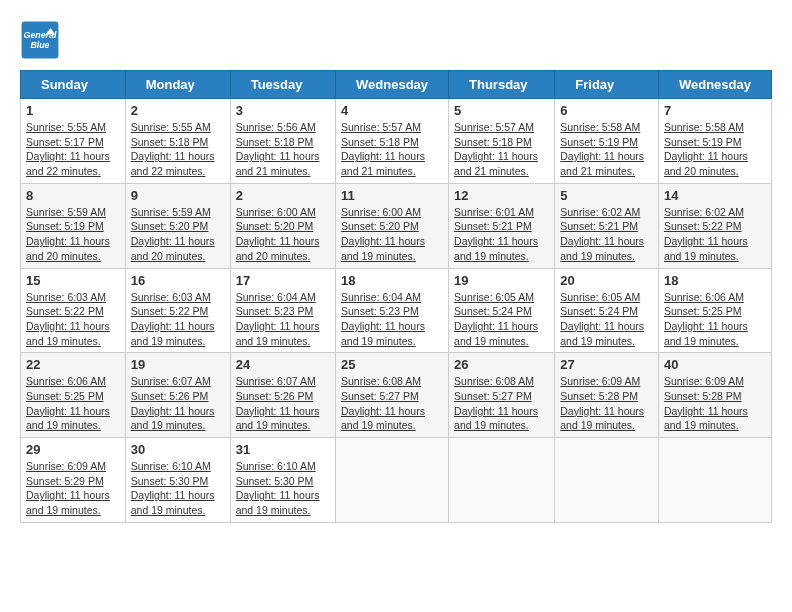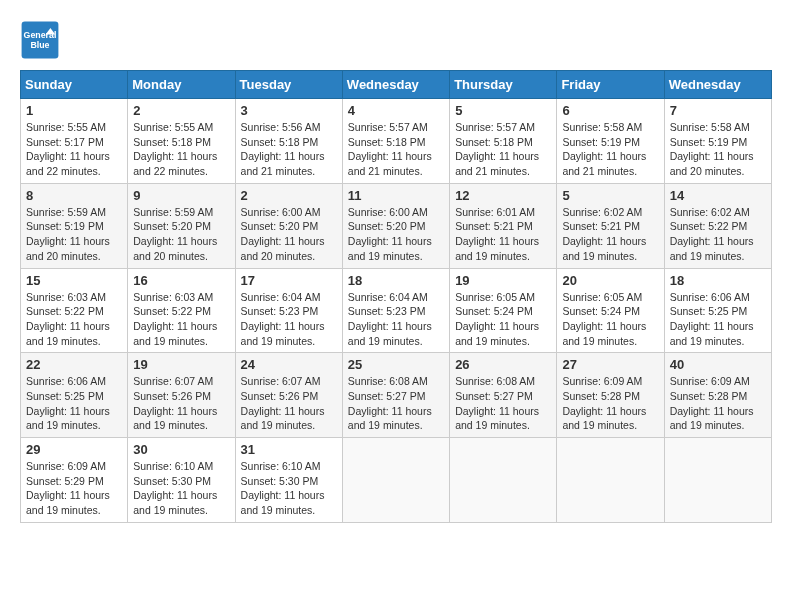--- a/index.html
+++ b/index.html
@@ -8,20 +8,21 @@
       background: #fff;
       width: 792px;
       min-height: 612px;
       padding: 20px;
     }
     .header {
       display: flex;
       justify-content: space-between;
       align-items: flex-end;
       margin-bottom: 10px;
+      font-style: italic;
     }
     .logo {
       display: flex;
       align-items: center;
       gap: 6px;
     }
     .logo-icon {
       width: 40px;
       height: 40px;
     }
@@ -39,21 +40,21 @@
       color: #555;
     }
     table {
       width: 100%;
       border-collapse: collapse;
       font-size: 11px;
     }
     thead tr th {
       background: #2a7fc1;
       color: #fff;
-      padding: 6px 4px;
+      padding: 6px 20px;
       text-align: left;
       font-size: 13px;
       font-weight: bold;
       border: 1px solid #1e6a9e;
     }
     tbody tr td {
       border: 1px solid #ccc;
       padding: 4px 5px;
       vertical-align: top;
       width: 14.28%;
@@ -67,20 +68,21 @@
       font-size: 13px;
       font-weight: bold;
       color: #333;
       display: block;
       margin-bottom: 2px;
     }
     .day-info {
       font-size: 10.5px;
       color: #333;
       line-height: 1.4;
+      text-decoration: underline;
     }
     td.empty {
       background: #f9f9f9;
     }
   </style>
 </head>
 <body>
 
 <div class="header">
   <div class="logo">

